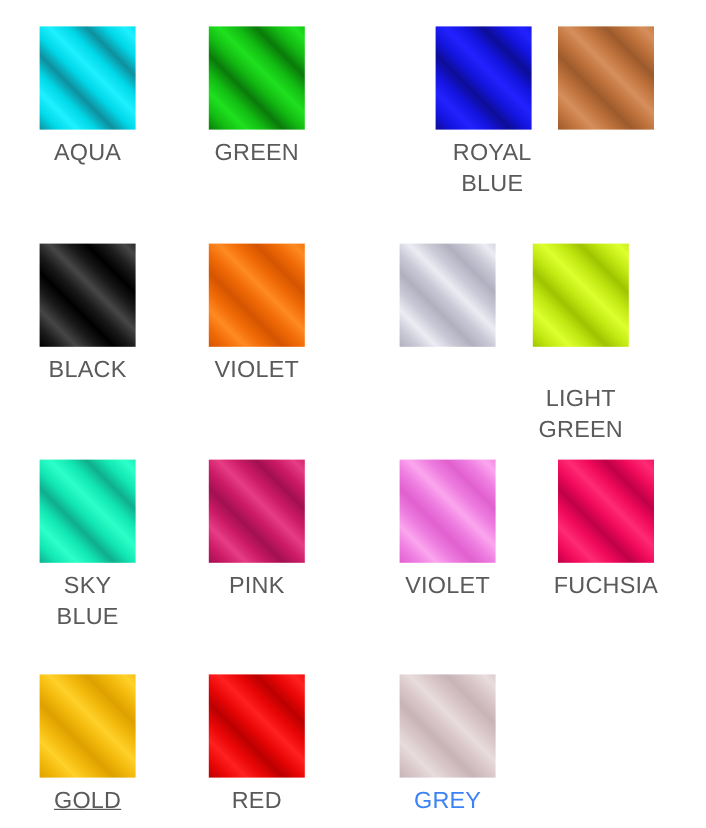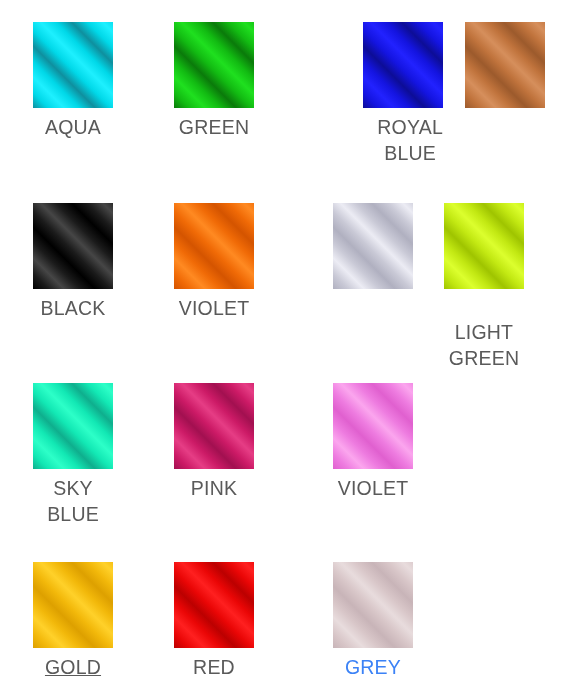--- a/index.html
+++ b/index.html
@@ -89,20 +89,24 @@
 BLUE</div>
     </div>
     <div class="swatch-cell" style="left: 144px; top: 383px;">
       <div class="swatch-chip" style="background-image: repeating-linear-gradient(45deg, rgb(162, 16, 80) 0px, rgb(204, 26, 102) 11px, rgb(230, 61, 133) 22px, rgb(204, 26, 102) 33px, rgb(162, 16, 80) 44px);"></div>
       <div class="swatch-label" style="color: rgb(90, 90, 90);">PINK</div>
     </div>
     <div class="swatch-cell" style="left: 303px; top: 383px;">
       <div class="swatch-chip" style="background-image: repeating-linear-gradient(45deg, rgb(224, 96, 207) 0px, rgb(238, 124, 224) 11px, rgb(251, 166, 238) 22px, rgb(238, 124, 224) 33px, rgb(224, 96, 207) 44px);"></div>
       <div class="swatch-label" style="color: rgb(90, 90, 90);">VIOLET</div>
     </div>
+    <div class="swatch-cell" style="left: 435px; top: 383px;">
+      <div class="swatch-chip" style="background-image: repeating-linear-gradient(45deg, rgb(192, 0, 72) 0px, rgb(240, 10, 90) 11px, rgb(255, 42, 116) 22px, rgb(240, 10, 90) 33px, rgb(192, 0, 72) 44px);"></div>
+      <div class="swatch-label" style="color: rgb(90, 90, 90);">FUCHSIA</div>
+    </div>
     <div class="swatch-cell" style="left: 3px; top: 562px;">
       <div class="swatch-chip" style="background-image: repeating-linear-gradient(45deg, rgb(221, 160, 0) 0px, rgb(242, 184, 10) 11px, rgb(255, 209, 42) 22px, rgb(242, 184, 10) 33px, rgb(221, 160, 0) 44px);"></div>
       <div class="swatch-label" style="color: rgb(90, 90, 90); text-decoration: underline;">GOLD</div>
     </div>
     <div class="swatch-cell" style="left: 144px; top: 562px;">
       <div class="swatch-chip" style="background-image: repeating-linear-gradient(45deg, rgb(187, 0, 0) 0px, rgb(234, 6, 6) 11px, rgb(255, 32, 32) 22px, rgb(234, 6, 6) 33px, rgb(187, 0, 0) 44px);"></div>
       <div class="swatch-label" style="color: rgb(90, 90, 90);">RED</div>
     </div>
     <div class="swatch-cell" style="left: 303px; top: 562px;">
       <div class="swatch-chip" style="background-image: repeating-linear-gradient(45deg, rgb(200, 180, 184) 0px, rgb(216, 198, 200) 11px, rgb(232, 220, 221) 22px, rgb(216, 198, 200) 33px, rgb(200, 180, 184) 44px);"></div>

